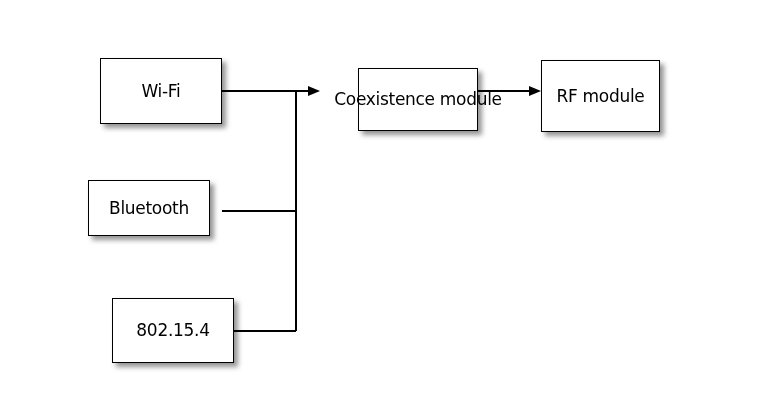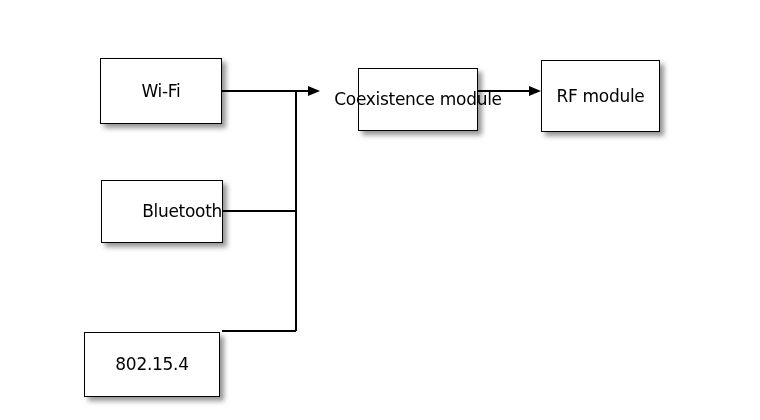--- a/index.html
+++ b/index.html
@@ -31,22 +31,22 @@
   .block .label {
     font-size: 17px;
     color: #000000;
     letter-spacing: -0.3px;
     white-space: nowrap;
     text-align: center;
     line-height: 1;
   }
 
   #block-wifi        { left:100px; top:58px;  width:122px; height:66px; }
-  #block-bluetooth   { left:101px; top:180px; width:122px; height:63px;justify-content:flex-end; }
-  #block-zigbee      { left:84px; top:298px; width:136px; height:65px;margin-top:34px; }
+  #block-bluetooth   { left:88px; top:180px; width:122px; height:56px; }
+  #block-zigbee      { left:112px; top:298px; width:122px; height:65px; }
   #block-coexistence { left:320px; top:68px;  width:120px; height:63px;margin-left:38px; }
   #block-rf          { left:541px; top:60px;  width:119px; height:72px; }
 
   
   #wires {
     position: absolute;
     left: 0; top: 0;
     width: 760px;
     height: 420px;
     z-index: 1;

